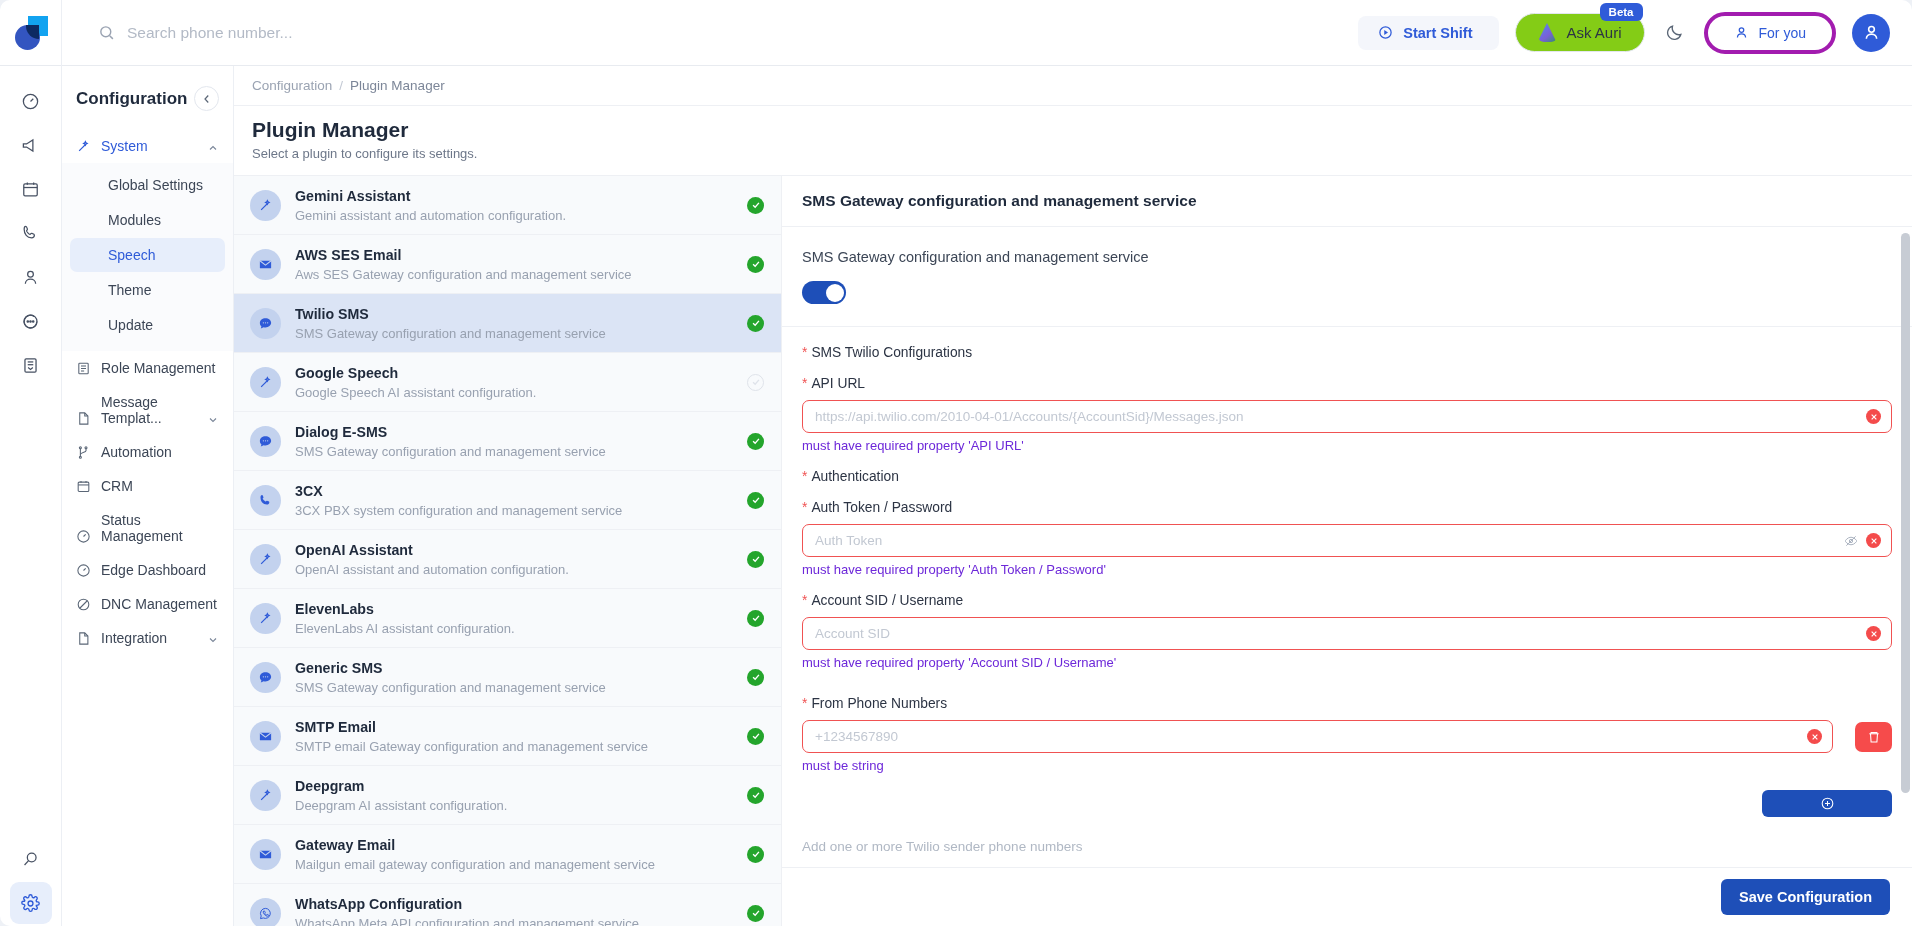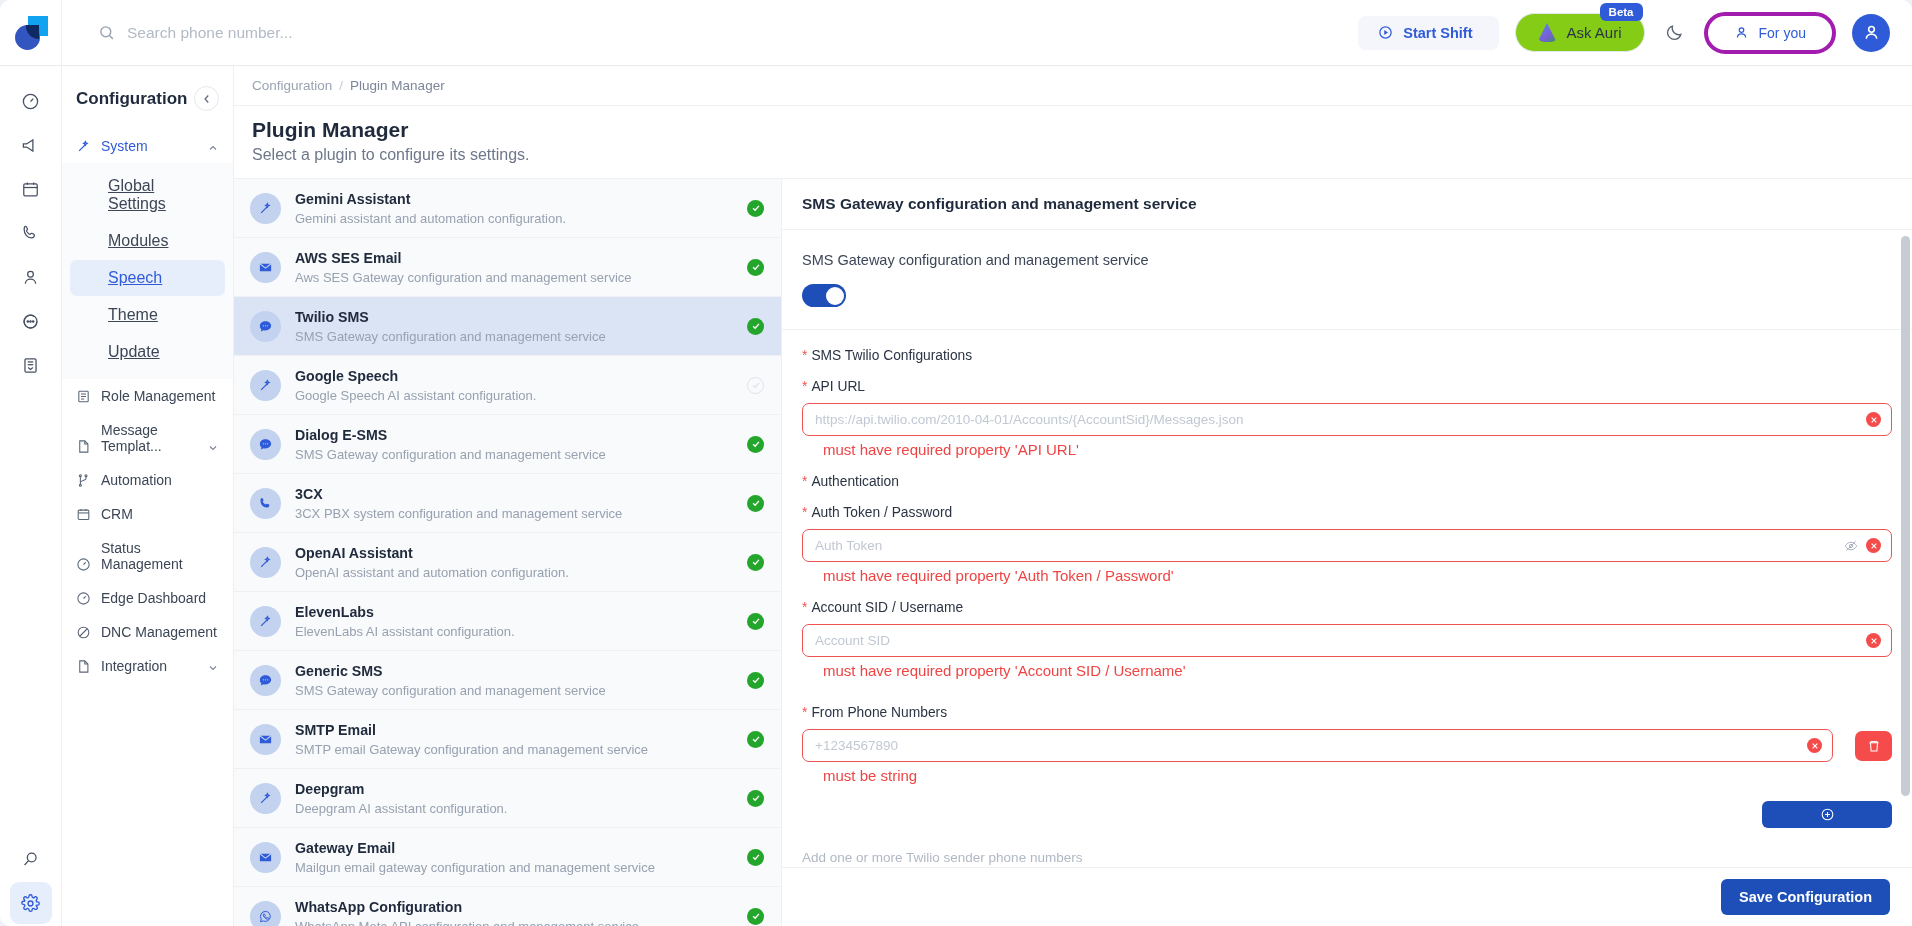--- a/index.html
+++ b/index.html
@@ -153,22 +153,22 @@
     display: flex; align-items: flex-end; gap: 9px;
     padding: 9px 14px; font-size: 14px; color: #3c4656;
     cursor: pointer;
   }
   .nav-item .ni-icon { display: flex; color: #5a6676; flex: 0 0 16px; }
   .nav-item.open { color: #2f5bd8; }
   .nav-item.open .ni-icon { color: #2f5bd8; }
   .nav-item .chev { margin-left: auto; color: #7a8699; display: flex; }
   .nav-sub { background: #fafbfd; padding: 4px 0 8px 0; }
   .nav-subitem {
-    padding: 9px 14px 9px 38px; font-size: 16px; color: #3c4656;
-    cursor: pointer; border-radius: 7px; margin: 1px 8px; text-decoration: underline;
+    padding: 9px 14px 9px 38px; font-size: 14px; color: #3c4656;
+    cursor: pointer; border-radius: 7px; margin: 1px 8px;
   }
   .nav-subitem.active { background: #e7eefb; color: #2f5bd8; }
 
   
   .content {
     flex: 1; display: flex; flex-direction: column;
     background: #fff; min-width: 0;
     border-bottom-right-radius: 10px;
   }
   .crumbs {
@@ -179,21 +179,21 @@
   }
   .crumbs .sep { color: #c3c9d4; }
   .crumbs .cur { color: #7c8698; cursor: pointer; }
   .crumbs .root { cursor: pointer; }
   .pagehead {
     padding: 12px 18px 14px 18px;
     border-bottom: 1px solid #eef0f4;
     flex: 0 0 auto;
   }
   .pagetitle { font-size: 21px; font-weight: bold; color: #1f2a3c; }
-  .pagesub { font-size: 16px; color: #6d7789; margin-top: 4px; }
+  .pagesub { font-size: 13px; color: #6d7789; margin-top: 4px; }
 
   .split { display: flex; flex: 1; min-height: 0; }
 
   
   .pluglist {
     width: 548px; flex: 0 0 548px;
     background: #f8fafc;
     border-right: 1px solid #eef0f4;
     overflow: hidden;
   }
@@ -264,21 +264,21 @@
   .err-dot {
     position: absolute; right: 11px;
     width: 15px; height: 15px; border-radius: 50%; background: #f44b4b;
     display: flex; align-items: center; justify-content: center;
     color: #fff; font-size: 9px; cursor: pointer;
   }
   .eye-icon {
     position: absolute; right: 34px; color: #aab2bf; cursor: pointer;
     display: flex;
   }
-  .errmsg { color: #ef4444; font-size: 15px; margin-top: 5px; margin-left: 21px; }
+  .errmsg { color: #6d28d9; font-size: 13px; margin-top: 5px; }
   .phone-row { display: flex; align-items: center; gap: 22px; }
   .phone-row .inp-wrap { flex: 1; }
   .del-btn {
     width: 37px; height: 30px; border-radius: 7px; background: #f64b4b;
     border: none; color: #fff; display: flex; align-items: center;
     justify-content: center; cursor: pointer; flex: 0 0 37px;
   }
   .add-row { display: flex; justify-content: flex-end; margin-top: 17px; }
   .add-btn {
     width: 130px; height: 27px; border-radius: 6px; background: #1e4fb8;

